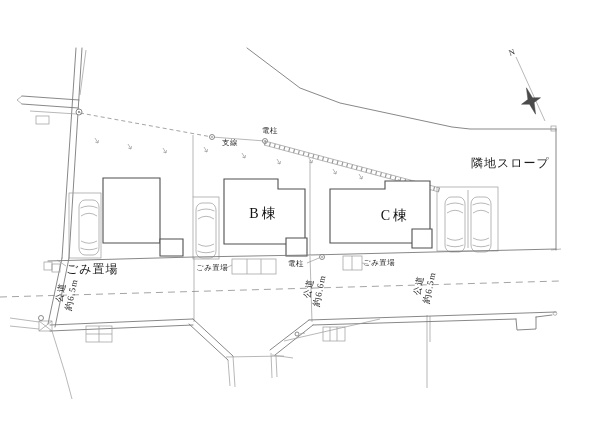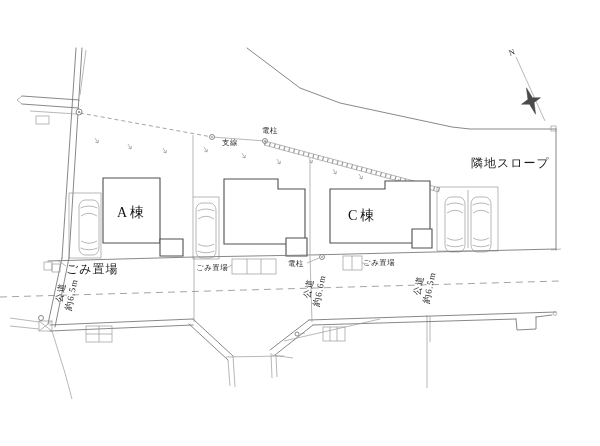--- a/index.html
+++ b/index.html
@@ -200,22 +200,22 @@
       <polygon class="star" points="526.4,87.8 532.5,97.8 540.5,97.7 534.1,102.5 535.6,114.2 529.5,104.2 521.5,104.3 527.9,99.5"></polygon>
     </g>
   </svg>
 
   <div class="lbl lbl-n" style="left:509px;top:48px;">N</div>
 
   <div class="lbl lbl-xs" style="left:222px;top:126px;margin-top:12px;">支線</div>
   <div class="lbl lbl-xs" style="left:262px;top:126px;">電柱</div>
   <div class="lbl lbl-s" style="left:471px;top:155px;">隣地スロープ</div>
 
-  <div class="lbl lbl-bldg" style="left:101px;top:204px;width:62px;text-align:center;">A棟</div>
-  <div class="lbl lbl-bldg" style="left:348px;top:207px;width:62px;text-align:left;">C棟</div>
+  <div class="lbl lbl-bldg" style="left:233px;top:205px;width:62px;text-align:center;">B棟</div>
+  <div class="lbl lbl-bldg" style="left:348px;top:207px;width:62px;text-align:right;">C棟</div>
 
   <div class="lbl lbl-s" style="left:66px;top:261px;">ごみ置場</div>
   <div class="lbl lbl-xs" style="left:196px;top:263px;">ごみ置場</div>
   <div class="lbl lbl-xs" style="left:288px;top:259px;">電柱</div>
   <div class="lbl lbl-xs" style="left:363px;top:258px;">ごみ置場</div>
 
   <div class="lbl lbl-road" style="left:44px;top:283px;">
     <div>公道</div>
     <div>約6.5m</div>
   </div>

